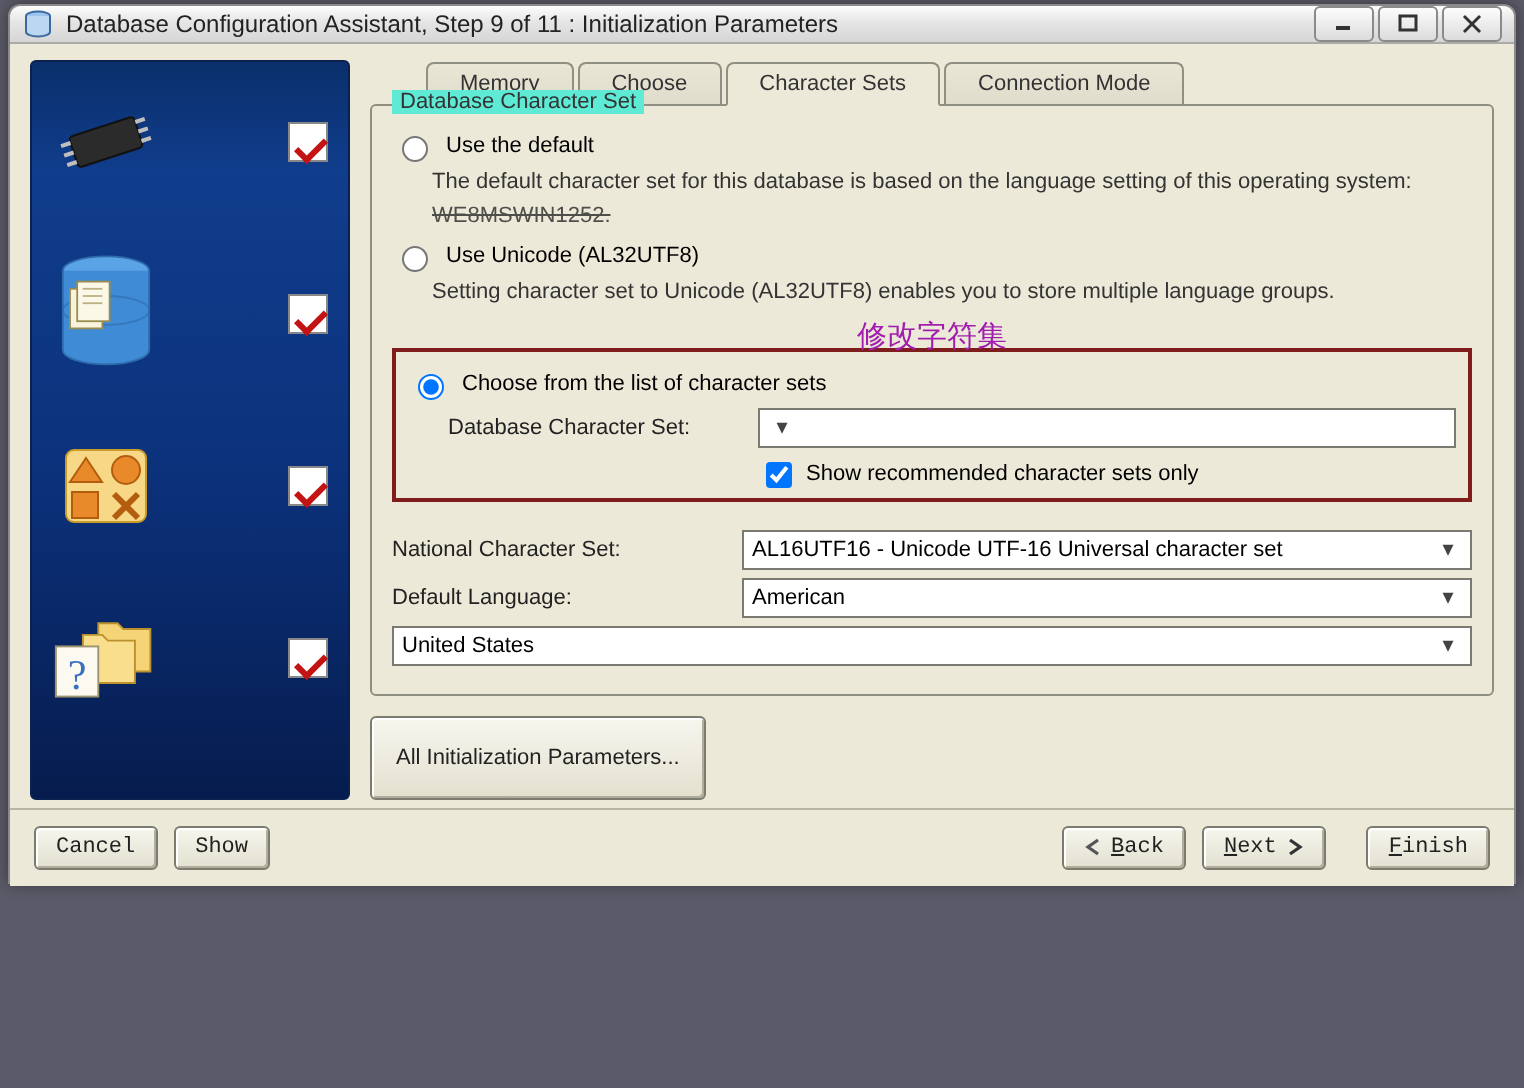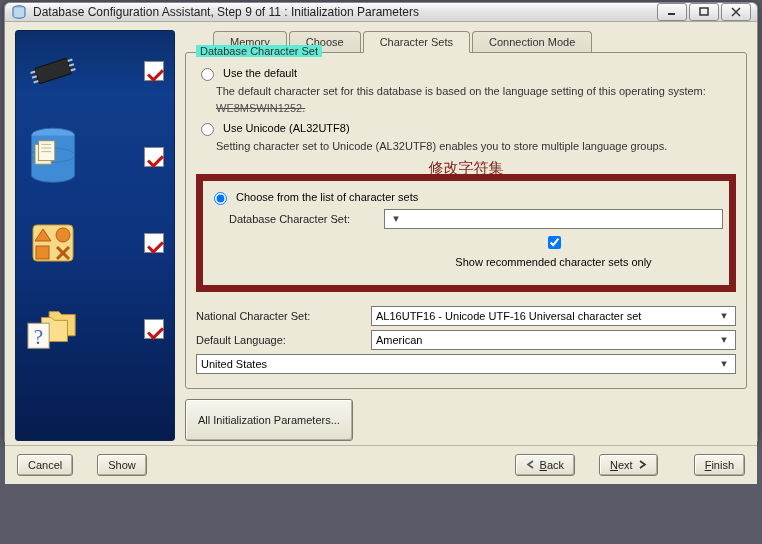--- a/index.html
+++ b/index.html
@@ -146,31 +146,31 @@
   .radio-row { margin:6px 0 2px 0; display:flex;align-items:flex-start;gap:6px; }
   .radio-row input { margin-top:1px; }
   .desc {
     margin-left: 20px;
     color:#333;
     line-height:1.5;
     font-size:11px;
     margin-bottom:6px;
   }
   .red-ann {
-    color:#7f1d1d;
+    color:#a21caf;
     font-size:15px;
     font-family: "SimSun","NSimSun",serif;
     text-align:center;
     margin: -2px 0 0 0;
     position:relative;
     z-index:3;
   }
   .red-box {
-    border:7px solid #7f1d1d;
-    padding:4px 6px 17px 6px;
+    border:2px solid #7f1d1d;
+    padding:4px 6px 2px 6px;
     margin-top:-4px;
     position:relative;
   }
   .form-row {
     display:flex;
     align-items:center;
     gap:10px;
     margin:4px 0 4px 20px;
   }
   .form-label { width:145px; color:#222; font-size:11px; }
@@ -187,21 +187,20 @@
   }
   .combo .caret {
     width:14px;height:14px;
     display:flex;align-items:center;justify-content:center;
     color:#444;
   }
   .chk-row {
     display:flex;align-items:center;gap:4px;
     margin:4px 0 0 175px;
     font-size:11px;
-    flex-direction:column;
   }
   .lower-form { margin-top:14px; }
   .btn {
     border:1px solid #7b7b6f;
     background:linear-gradient(#f7f6ee,#e3e0cf);
     padding:14px 12px;
     border-radius:3px;
     font-size:11px;
     color:#222;
     display:inline-flex;
@@ -211,21 +210,21 @@
   }
   .btn.small { padding:3px 10px; }
   .bottom-bar {
     border-top:1px solid #b8b5a3;
     padding:8px 12px;
     display:flex;
     align-items:center;
     justify-content:space-between;
     background:#ece9d8;
   }
-  .nav-btns { display:flex;gap:24px;align-items:center; }
+  .nav-btns { display:flex;gap:8px;align-items:center;font-family:Liberation Mono, monospace; }
   .underline-key { text-decoration: underline; }
   .all-params { margin-top:10px; }
   .shadow-outset { box-shadow: 1px 1px 0 #fff inset, -1px -1px 0 #b0ad9c inset; }
 </style>
 </head>
 <body>
 
 <div class="window">
   <div class="titlebar">
     <span class="app-icon">

